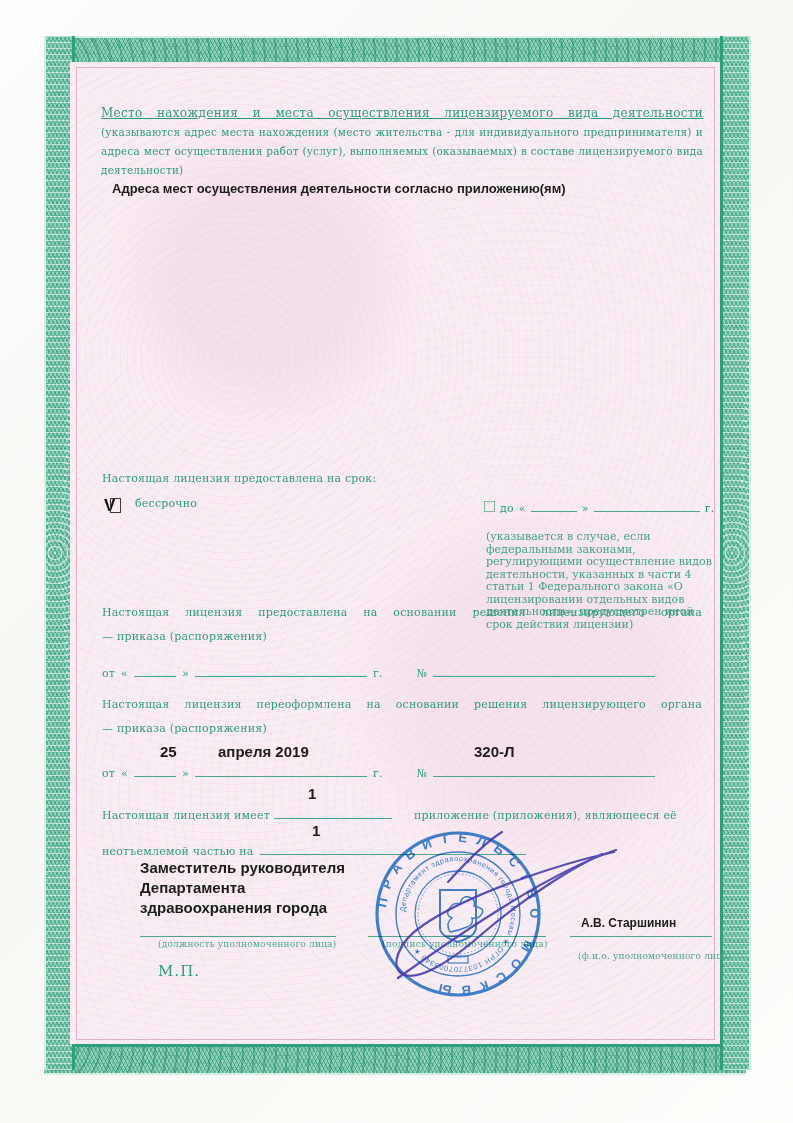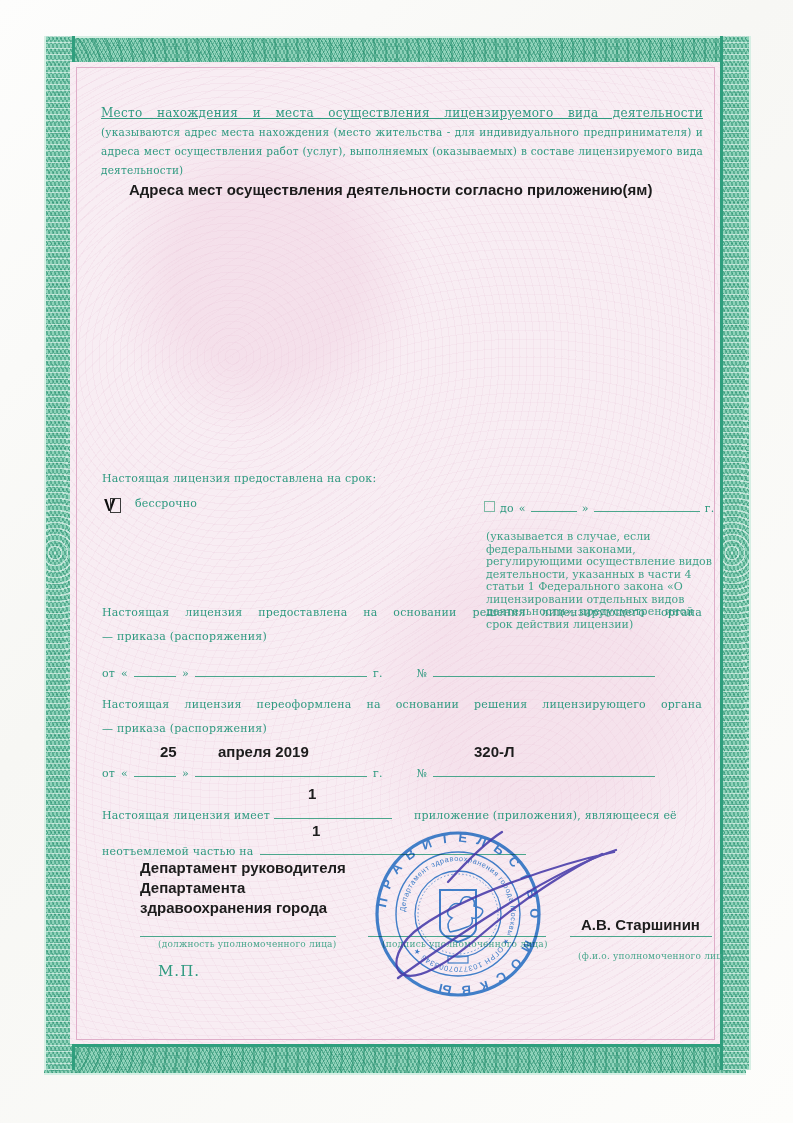--- a/index.html
+++ b/index.html
@@ -59,21 +59,21 @@
   <div class="band top"></div>
   <div class="band bottom"></div>
   <div class="band left"></div>
   <div class="band right"></div>
   <div class="paper"></div>
   <div class="innerline"></div>
 
   <div class="abs teal" style="left:101px;top:102px;width:602px;text-align:justify;">
     <span class="h-head">Место нахождения и места осуществления лицензируемого вида деятельности </span><span class="h-note">(указываются адрес места нахождения (место жительства - для индивидуального предпринимателя) и адреса мест осуществления работ (услуг), выполняемых (оказываемых) в составе лицензируемого вида деятельности)</span>
   </div>
-  <div class="abs typed" style="left:129px;top:181px;font-size:15px;">Адреса мест осуществления деятельности согласно приложению(ям)</div>
+  <div class="abs typed" style="left:112px;top:181px;font-size:13px;">Адреса мест осуществления деятельности согласно приложению(ям)</div>
 
   <div class="abs body-teal" style="left:102px;top:472px;">Настоящая лицензия предоставлена на срок:</div>
   <div class="abs vwrap" style="left:104px;top:497px;">
     <span class="vletter">V</span>
       <span class="vbox"></span>
   </div>
   <div class="abs body-teal" style="left:135px;top:497px;">бессрочно</div>
   <div class="abs row body-teal" style="left:484px;top:497px;gap:5px;">
     <span class="ubox"></span>
     <span>до</span>
@@ -123,31 +123,31 @@
     <span style="width:14px;"></span>
     <span>приложение (приложения), являющееся её</span>
   </div>
   <div class="abs typed" style="left:312px;top:822px;font-size:15px;">1</div>
   <div class="abs row body-teal" style="left:102px;top:840px;gap:6px;">
     <span>неотъемлемой частью на</span>
     <span class="blank" style="width:266px;"></span>
   </div>
 
   <div class="abs typed" style="left:140px;top:858px;font-size:15px;line-height:20px;width:250px;">
-    <div>Департамент руководителя</div>
+    <div>Заместитель руководителя</div>
     <div>Департамента</div>
     <div>здравоохранения города</div>
   </div>
   <div class="uline" style="left:140px;top:936px;width:196px;"></div>
   <div class="abs caption" style="left:158px;top:939px;">(должность уполномоченного лица)</div>
 
   <div class="uline" style="left:368px;top:936px;width:178px;"></div>
   <div class="abs caption" style="left:382px;top:939px;">(подпись уполномоченного лица)</div>
 
-  <div class="abs typed" style="left:581px;top:916px;font-size:15px;">А.В. Старшинин</div>
+  <div class="abs typed" style="left:581px;top:916px;font-size:12px;">А.В. Старшинин</div>
   <div class="uline" style="left:570px;top:936px;width:142px;"></div>
   <div class="abs caption" style="left:578px;top:939px;margin-top:12px;">(ф.и.о. уполномоченного лица)</div>
 
   <div class="abs teal" style="left:158px;top:962px;font-size:15px;letter-spacing:1px;">М.П.</div>
 
   <svg class="stamp-svg" width="172" height="172" viewBox="0 0 172 172">
     <defs>
       <path id="arcOut" d="M86,86 m-72,0 a72,72 0 1,1 144,0 a72,72 0 1,1 -144,0"></path>
       <path id="arcIn" d="M86,86 m-53,0 a53,53 0 1,1 106,0 a53,53 0 1,1 -106,0"></path>
     </defs>

